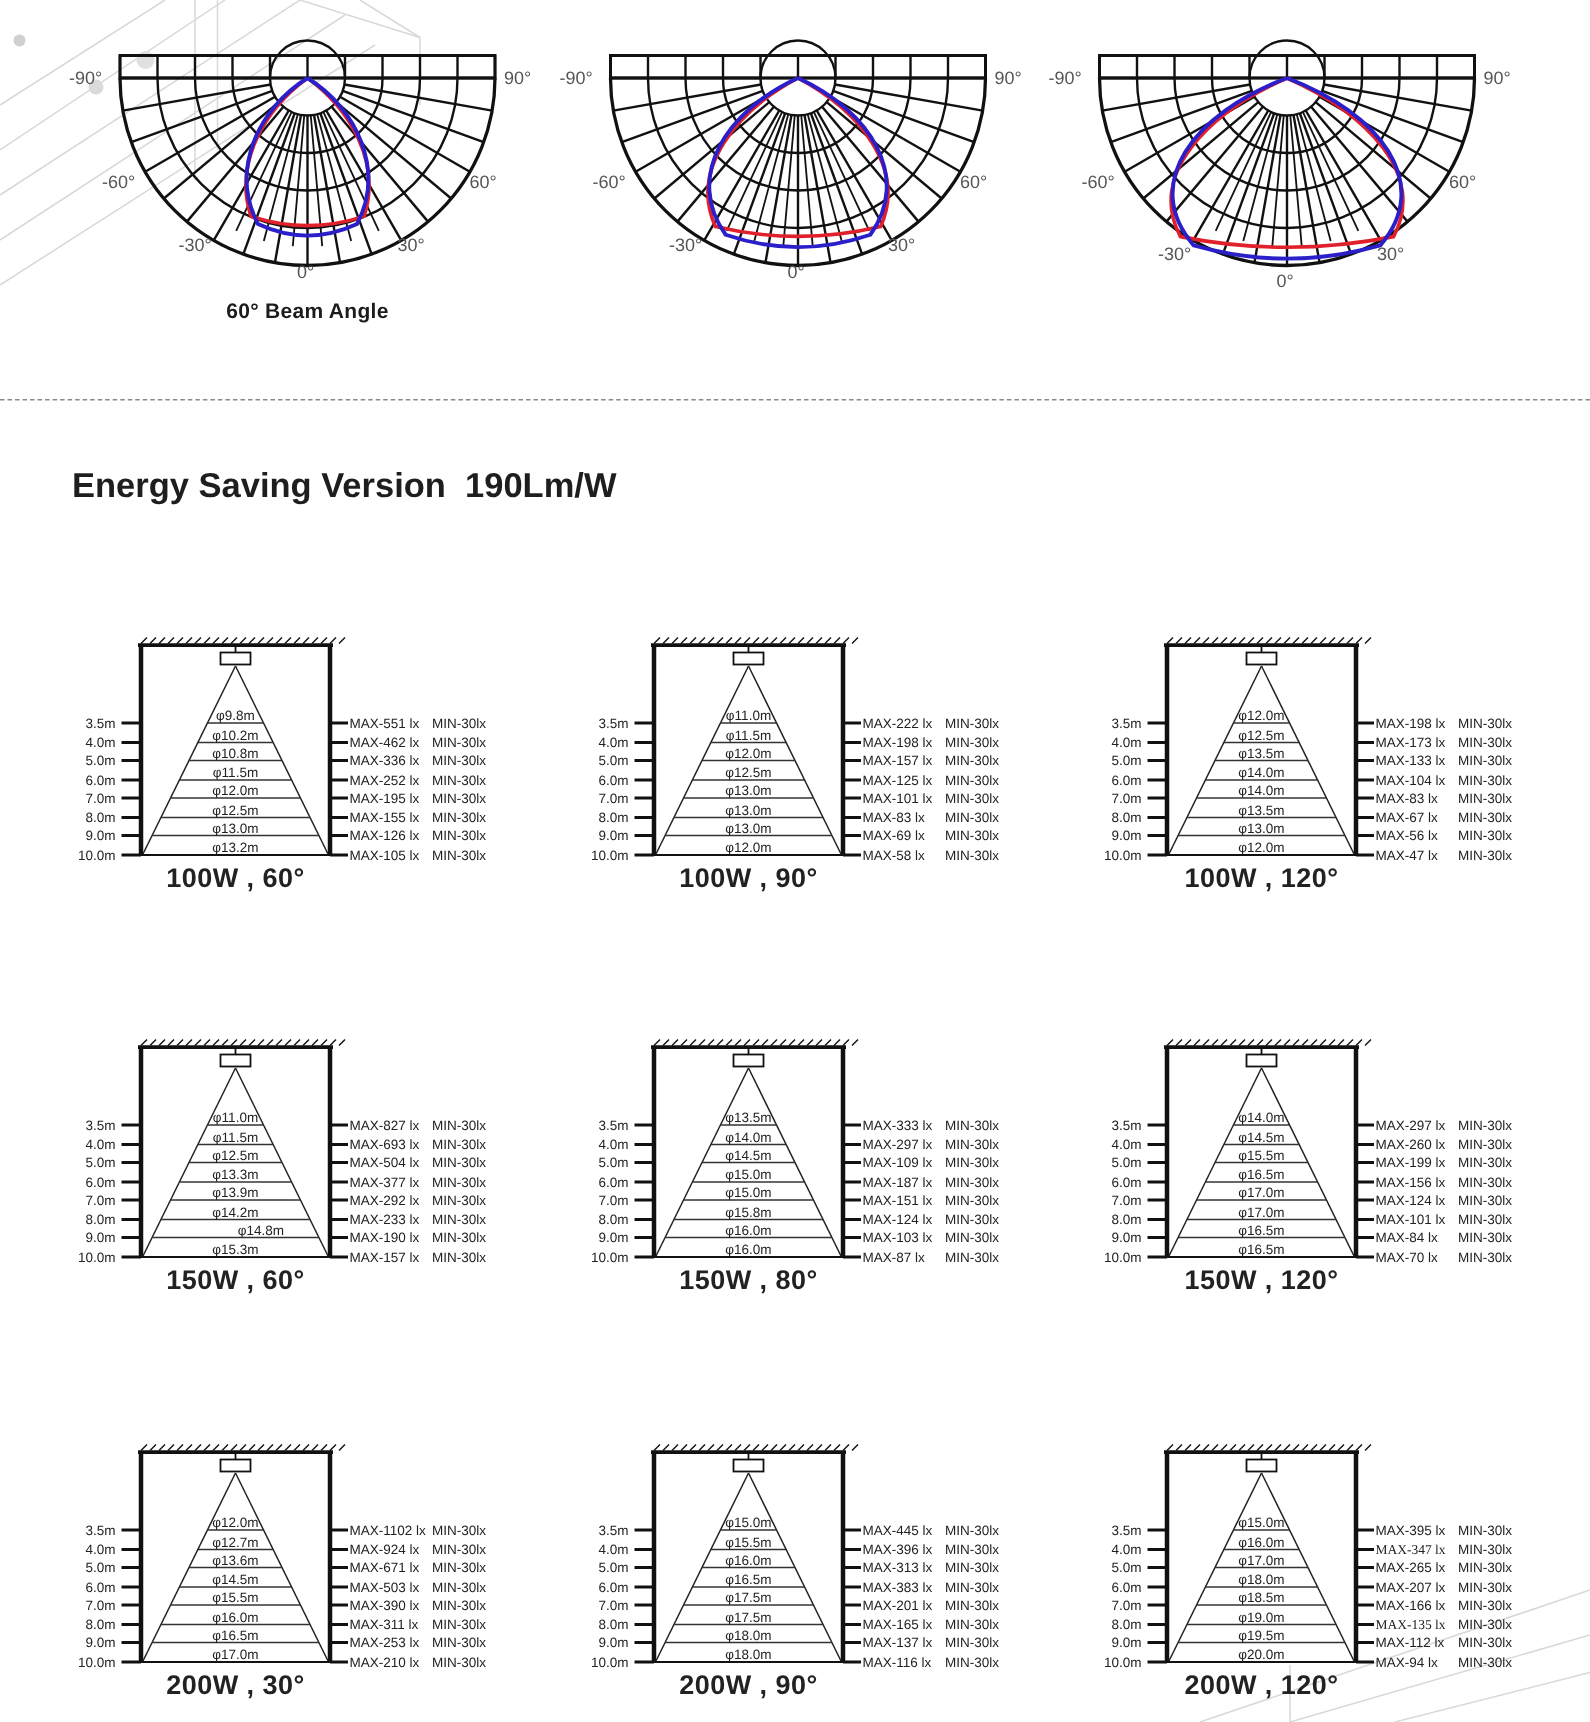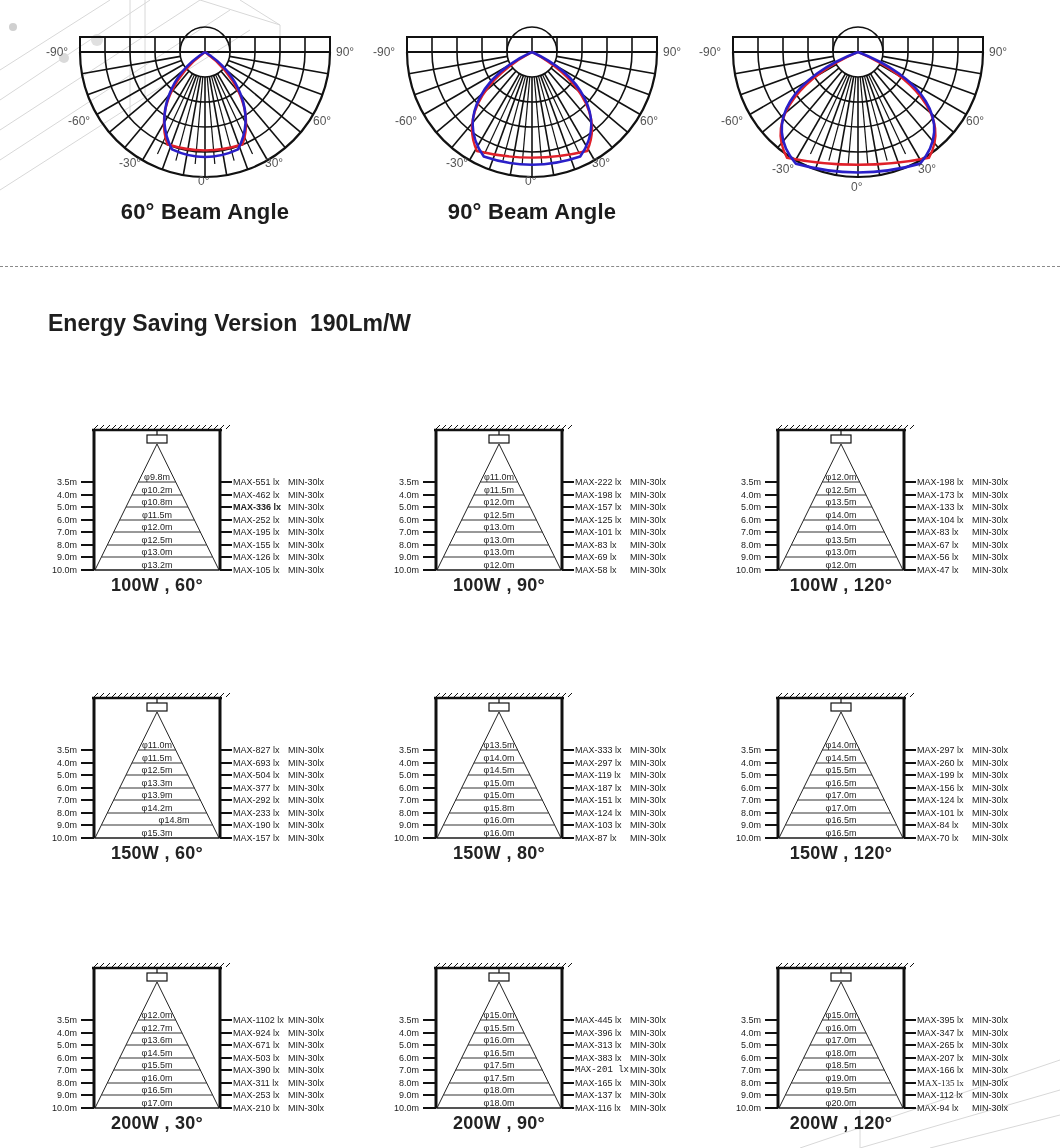--- a/index.html
+++ b/index.html
@@ -1,20 +1,20 @@
 <!DOCTYPE html>
 <html><head>
 <meta charset="utf-8">
 <style>
   html, body { margin:0; padding:0; background:#ffffff; }
   body { width:1060px; height:1148px; position:relative; overflow:hidden; font-family:"Liberation Sans", sans-serif; color:#1c1c1c; }
   .bg-lines { position:absolute; left:0; top:0; width:1060px; height:1148px; pointer-events:none; }
   .polar { position:absolute; top:0; width:340px; height:230px; }
   .polar svg { position:absolute; left:0; top:0; }
-  .polar-title { position:absolute; left:0; width:340px; text-align:center; top:199px; font-size:22px; font-weight:bold; letter-spacing:0.2px; }
+  .polar-title { position:absolute; left:0; width:340px; text-align:center; top:199px; font-size:14px; font-weight:bold; letter-spacing:0.2px; }
   .divider { position:absolute; left:0; top:266px; width:1060px; height:0; border-top:1px dashed #8a8a8a; }
   .section-title { position:absolute; left:48px; top:310px; font-size:23px; font-weight:bold; color:#1e1e1e; white-space:pre; }
   .panel { position:absolute; width:300px; height:190px; }
   .panel svg { position:absolute; left:0; top:0; }
   .h-label { position:absolute; font-size:9px; color:#222; width:36px; text-align:right; line-height:10px; }
   .d-label { position:absolute; font-size:9px; color:#222; width:80px; text-align:center; line-height:10px; }
   .lx-label { position:absolute; font-size:9px; color:#222; line-height:10px; white-space:pre; }
   .min-label { position:absolute; font-size:9px; color:#222; line-height:10px; }
   .panel-title { position:absolute; font-size:18px; font-weight:bold; color:#222; width:200px; text-align:center; letter-spacing:0.3px; }
 </style>
@@ -151,21 +151,20 @@
         <path d="M 170 52 C 128.675 74, 97.68124999999999 112.5, 114.9 151 Q 170 164.2 225.1 151 C 242.31875000000002 112.5, 211.325 74, 170 52" fill="none" stroke="#e0202a" stroke-width="2.4"></path>
         <path d="M 170 52 C 121.7875 74, 94.2375 118, 121.7875 156.5 Q 170 173 218.2125 156.5 C 245.7625 118, 218.2125 74, 170 52" fill="none" stroke="#2a1fc8" stroke-width="2.6"></path>
       </svg>
       <div style="position: absolute; left: 11px; top: 45px; font-size: 12px; color: rgb(85, 85, 85);">-90°</div>
       <div style="position: absolute; left: 301px; top: 45px; font-size: 12px; color: rgb(85, 85, 85);">90°</div>
       <div style="position: absolute; left: 33px; top: 114px; font-size: 12px; color: rgb(85, 85, 85);">-60°</div>
       <div style="position: absolute; left: 278px; top: 114px; font-size: 12px; color: rgb(85, 85, 85);">60°</div>
       <div style="position: absolute; left: 84px; top: 156px; font-size: 12px; color: rgb(85, 85, 85);">-30°</div>
       <div style="position: absolute; left: 230px; top: 156px; font-size: 12px; color: rgb(85, 85, 85);">30°</div>
       <div style="position: absolute; left: 163px; top: 174px; font-size: 12px; color: rgb(85, 85, 85);">0°</div>
-      <div class="polar-title">90° Beam Angle</div>
     </div>
     <div class="polar" style="left: 688px;">
       <svg width="340" height="200">
         <rect x="45" y="37" width="250" height="15" fill="none" stroke="#111" stroke-width="2"></rect>
         <line x1="45" y1="37" x2="45" y2="52" stroke="#111" stroke-width="1.6"></line>
         <line x1="70" y1="37" x2="70" y2="52" stroke="#111" stroke-width="1.6"></line>
         <line x1="95" y1="37" x2="95" y2="52" stroke="#111" stroke-width="1.6"></line>
         <line x1="120" y1="37" x2="120" y2="52" stroke="#111" stroke-width="1.6"></line>
         <line x1="145" y1="37" x2="145" y2="52" stroke="#111" stroke-width="1.6"></line>
         <line x1="170" y1="37" x2="170" y2="52" stroke="#111" stroke-width="1.6"></line>
@@ -285,21 +284,21 @@
       <div class="h-label" style="left: -9px; top: 55px;">3.5m</div>
       <div class="d-label" style="left: 67px; top: 50px;">φ9.8m</div>
       <div class="lx-label" style="left: 183px; top: 55px;">MAX-551 lx</div>
       <div class="min-label" style="left: 238px; top: 55px;">MIN-30lx</div>
       <div class="h-label" style="left: -9px; top: 68px;">4.0m</div>
       <div class="d-label" style="left: 67px; top: 63px;">φ10.2m</div>
       <div class="lx-label" style="left: 183px; top: 68px;">MAX-462 lx</div>
       <div class="min-label" style="left: 238px; top: 68px;">MIN-30lx</div>
       <div class="h-label" style="left: -9px; top: 80px;">5.0m</div>
       <div class="d-label" style="left: 67px; top: 75px;">φ10.8m</div>
-      <div class="lx-label" style="left: 183px; top: 80px; font-weight: bold;">MAX-336 lx</div>
+      <div class="lx-label" style="left: 183px; top: 80px;">MAX-336 lx</div>
       <div class="min-label" style="left: 238px; top: 80px;">MIN-30lx</div>
       <div class="h-label" style="left: -9px; top: 93px;">6.0m</div>
       <div class="d-label" style="left: 67px; top: 88px;">φ11.5m</div>
       <div class="lx-label" style="left: 183px; top: 93px;">MAX-252 lx</div>
       <div class="min-label" style="left: 238px; top: 93px;">MIN-30lx</div>
       <div class="h-label" style="left: -9px; top: 105px;">7.0m</div>
       <div class="d-label" style="left: 67px; top: 100px;">φ12.0m</div>
       <div class="lx-label" style="left: 183px; top: 105px;">MAX-195 lx</div>
       <div class="min-label" style="left: 238px; top: 105px;">MIN-30lx</div>
       <div class="h-label" style="left: -9px; top: 118px;">8.0m</div>
@@ -653,21 +652,21 @@
       <div class="h-label" style="left: -9px; top: 55px;">3.5m</div>
       <div class="d-label" style="left: 67px; top: 50px;">φ13.5m</div>
       <div class="lx-label" style="left: 183px; top: 55px;">MAX-333 lx</div>
       <div class="min-label" style="left: 238px; top: 55px;">MIN-30lx</div>
       <div class="h-label" style="left: -9px; top: 68px;">4.0m</div>
       <div class="d-label" style="left: 67px; top: 63px;">φ14.0m</div>
       <div class="lx-label" style="left: 183px; top: 68px;">MAX-297 lx</div>
       <div class="min-label" style="left: 238px; top: 68px;">MIN-30lx</div>
       <div class="h-label" style="left: -9px; top: 80px;">5.0m</div>
       <div class="d-label" style="left: 67px; top: 75px;">φ14.5m</div>
-      <div class="lx-label" style="left: 183px; top: 80px;">MAX-119 lx</div>
+      <div class="lx-label" style="left: 183px; top: 80px;">MAX-109 lx</div>
       <div class="min-label" style="left: 238px; top: 80px;">MIN-30lx</div>
       <div class="h-label" style="left: -9px; top: 93px;">6.0m</div>
       <div class="d-label" style="left: 67px; top: 88px;">φ15.0m</div>
       <div class="lx-label" style="left: 183px; top: 93px;">MAX-187 lx</div>
       <div class="min-label" style="left: 238px; top: 93px;">MIN-30lx</div>
       <div class="h-label" style="left: -9px; top: 105px;">7.0m</div>
       <div class="d-label" style="left: 67px; top: 100px;">φ15.0m</div>
       <div class="lx-label" style="left: 183px; top: 105px;">MAX-151 lx</div>
       <div class="min-label" style="left: 238px; top: 105px;">MIN-30lx</div>
       <div class="h-label" style="left: -9px; top: 118px;">8.0m</div>
@@ -937,21 +936,21 @@
       <div class="h-label" style="left: -9px; top: 80px;">5.0m</div>
       <div class="d-label" style="left: 67px; top: 75px;">φ16.0m</div>
       <div class="lx-label" style="left: 183px; top: 80px;">MAX-313 lx</div>
       <div class="min-label" style="left: 238px; top: 80px;">MIN-30lx</div>
       <div class="h-label" style="left: -9px; top: 93px;">6.0m</div>
       <div class="d-label" style="left: 67px; top: 88px;">φ16.5m</div>
       <div class="lx-label" style="left: 183px; top: 93px;">MAX-383 lx</div>
       <div class="min-label" style="left: 238px; top: 93px;">MIN-30lx</div>
       <div class="h-label" style="left: -9px; top: 105px;">7.0m</div>
       <div class="d-label" style="left: 67px; top: 100px;">φ17.5m</div>
-      <div class="lx-label" style="left: 183px; top: 105px; font-family: Liberation Mono, monospace;">MAX-201 lx</div>
+      <div class="lx-label" style="left: 183px; top: 105px;">MAX-201 lx</div>
       <div class="min-label" style="left: 238px; top: 105px;">MIN-30lx</div>
       <div class="h-label" style="left: -9px; top: 118px;">8.0m</div>
       <div class="d-label" style="left: 67px; top: 113px;">φ17.5m</div>
       <div class="lx-label" style="left: 183px; top: 118px;">MAX-165 lx</div>
       <div class="min-label" style="left: 238px; top: 118px;">MIN-30lx</div>
       <div class="h-label" style="left: -9px; top: 130px;">9.0m</div>
       <div class="d-label" style="left: 67px; top: 125px;">φ18.0m</div>
       <div class="lx-label" style="left: 183px; top: 130px;">MAX-137 lx</div>
       <div class="min-label" style="left: 238px; top: 130px;">MIN-30lx</div>
       <div class="h-label" style="left: -9px; top: 143px;">10.0m</div>
@@ -1017,21 +1016,21 @@
         <line x1="31" y1="148" x2="44" y2="148" stroke="#111" stroke-width="2"></line>
         <line x1="170" y1="148" x2="182" y2="148" stroke="#111" stroke-width="2"></line>
         <line x1="44" y1="148" x2="170" y2="148" stroke="#111" stroke-width="1.2"></line>
       </svg>
       <div class="h-label" style="left: -9px; top: 55px;">3.5m</div>
       <div class="d-label" style="left: 67px; top: 50px;">φ15.0m</div>
       <div class="lx-label" style="left: 183px; top: 55px;">MAX-395 lx</div>
       <div class="min-label" style="left: 238px; top: 55px;">MIN-30lx</div>
       <div class="h-label" style="left: -9px; top: 68px;">4.0m</div>
       <div class="d-label" style="left: 67px; top: 63px;">φ16.0m</div>
-      <div class="lx-label" style="left: 183px; top: 68px;">MAX-347 lx</div>
+      <div class="lx-label" style="left: 183px; top: 68px; font-family: Liberation Serif, serif;">MAX-347 lx</div>
       <div class="min-label" style="left: 238px; top: 68px;">MIN-30lx</div>
       <div class="h-label" style="left: -9px; top: 80px;">5.0m</div>
       <div class="d-label" style="left: 67px; top: 75px;">φ17.0m</div>
       <div class="lx-label" style="left: 183px; top: 80px;">MAX-265 lx</div>
       <div class="min-label" style="left: 238px; top: 80px;">MIN-30lx</div>
       <div class="h-label" style="left: -9px; top: 93px;">6.0m</div>
       <div class="d-label" style="left: 67px; top: 88px;">φ18.0m</div>
       <div class="lx-label" style="left: 183px; top: 93px;">MAX-207 lx</div>
       <div class="min-label" style="left: 238px; top: 93px;">MIN-30lx</div>
       <div class="h-label" style="left: -9px; top: 105px;">7.0m</div>

